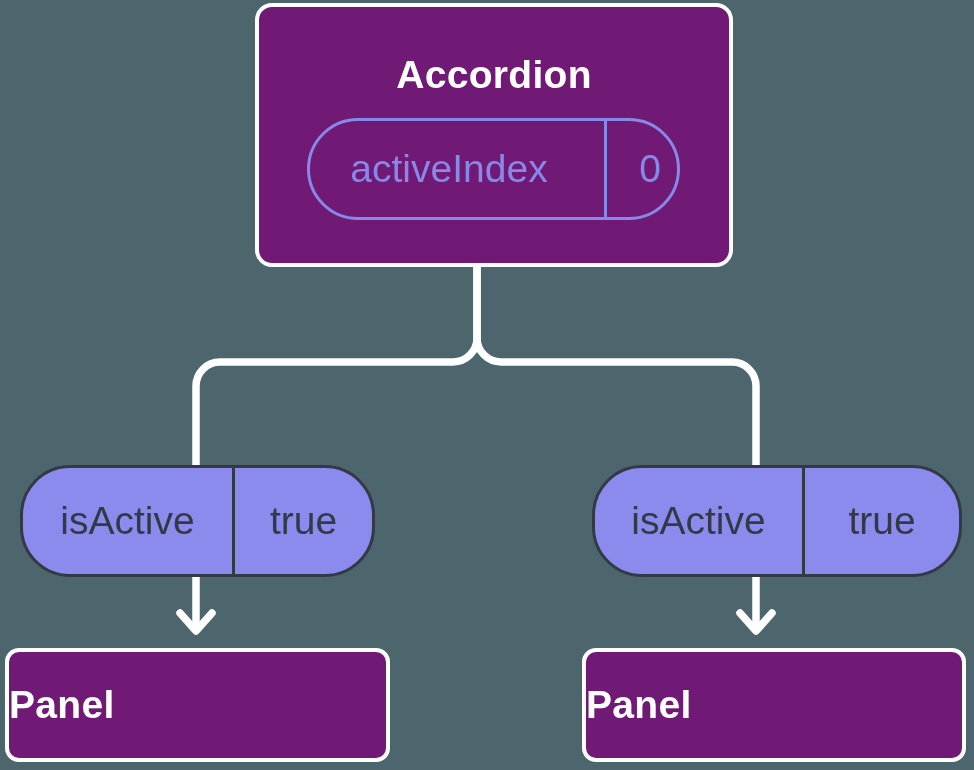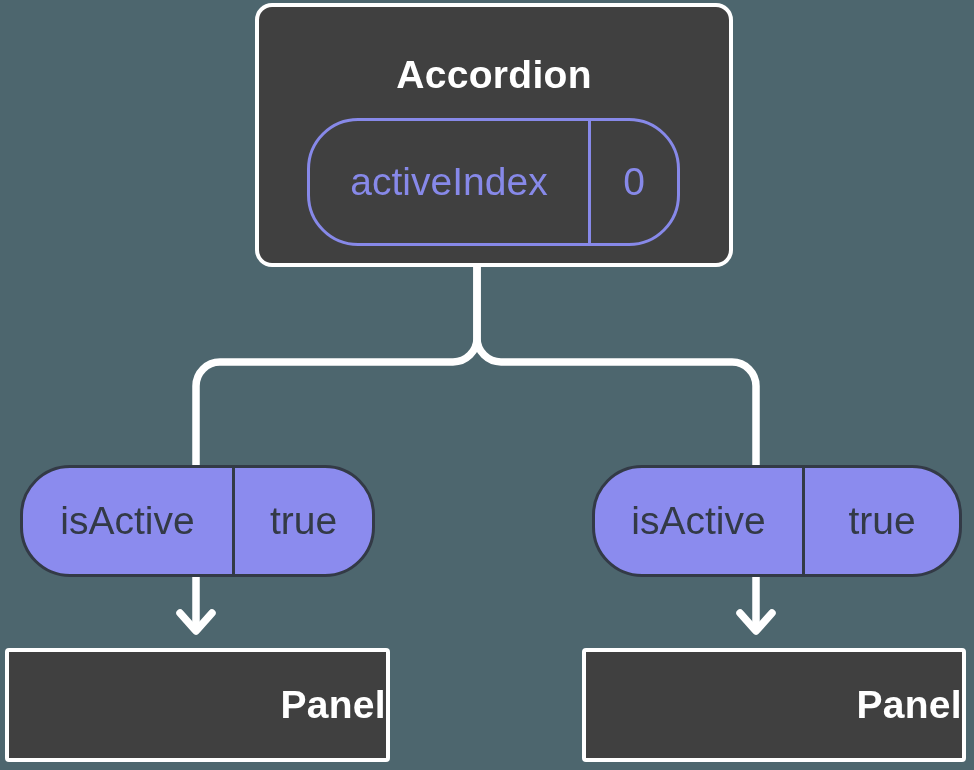--- a/index.html
+++ b/index.html
@@ -12,21 +12,21 @@
     font-family: "Liberation Sans", "DejaVu Sans", sans-serif;
   }
   .connectors {
     position: absolute;
     left: 0; top: 0;
     width: 974px; height: 770px;
     z-index: 1;
   }
   .node {
     position: absolute;
-    background: #404040;
+    background: #701a75;
     border: 4px solid #ffffff;
     box-sizing: border-box;
     z-index: 2;
   }
   .root-node {
     left: 255px; top: 3px;
     width: 478px; height: 264px;
     border-radius: 17px;
   }
   .root-title {
@@ -35,28 +35,29 @@
     text-align: center;
     color: #ffffff;
     font-size: 39px;
     font-weight: 600;
     line-height: 48px;
     letter-spacing: 0.3px;
   }
   .state-pill {
     position: absolute;
     left: 48px; top: 111px;
-    width: 373px; height: 128px;
+    width: 373px; height: 102px;
     box-sizing: border-box;
     border: 3px solid #8789e9;
     border-radius: 51px;
     display: flex;
     align-items: stretch;
     color: #8789e9;
     font-size: 39px;
+    gap: 16px;
   }
   .state-pill .seg-name {
     width: 278px;
     display: flex; align-items: center; justify-content: center;
   }
   .state-pill .seg-sep { width: 3px; background: #8789e9; }
   .state-pill .seg-value {
     flex: 1;
     display: flex; align-items: center; justify-content: center;
   }
@@ -82,24 +83,24 @@
     flex: 1;
     display: flex; align-items: center; justify-content: center;
   }
   .prop-left  { left: 20px;  width: 355px; }
   .prop-left  .seg-name { width: 209px; }
   .prop-right { left: 592px; width: 370px; }
   .prop-right .seg-name { width: 207px; }
   .panel {
     top: 648px;
     height: 114px;
-    border-radius: 4px;
+    border-radius: 14px;
     display: flex;
     align-items: center;
-    justify-content: flex-end;
+    justify-content: flex-start;
     color: #ffffff;
     font-size: 39px;
     font-weight: 600;
     letter-spacing: 0.3px;
   }
   .panel-left  { left: 5px;   width: 385px; }
   .panel-right { left: 582px; width: 384px; }
 </style>
 </head>
 <body>

